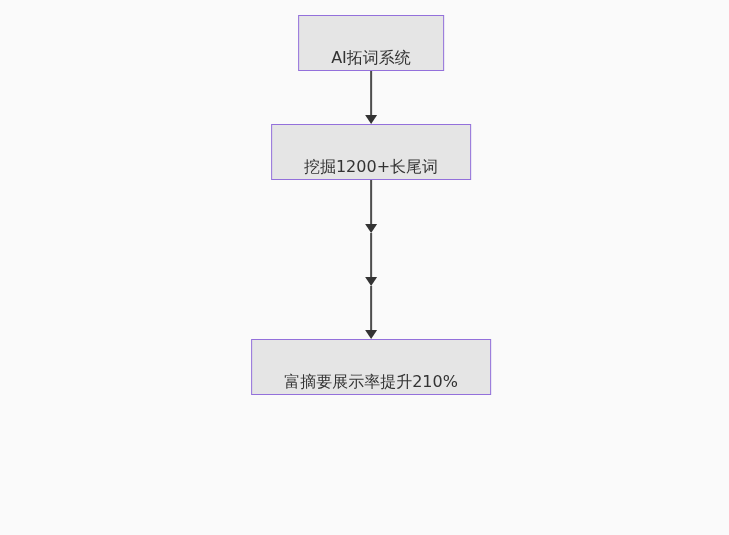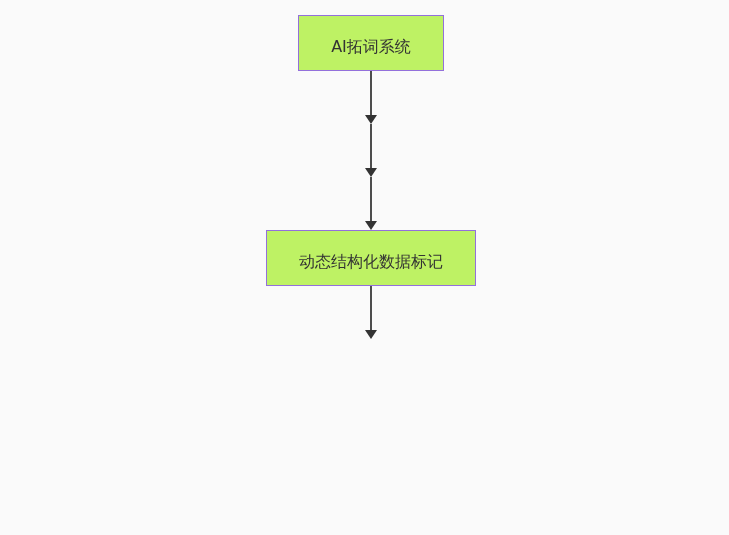--- a/index.html
+++ b/index.html
@@ -20,22 +20,22 @@
     top: 15px;
     transform: translateX(-50%);
     display: flex;
     flex-direction: column;
     align-items: center;
   }
   .node {
     box-sizing: border-box;
     height: 56px;
     line-height: 54px;
-    padding: 4px 32px;
-    background: #bef264;
+    padding: 15px 32px;
+    background: #e5e5e5;
     border: 1px solid #9370DB;
     color: #333333;
     font-size: 16px;
     text-align: right;
     white-space: nowrap;
   }
   .arrow {
     display: flex;
     flex-direction: column;
     align-items: center;
@@ -59,33 +59,34 @@
 
 <div class="diagram">
 
   <div class="node">AI拓词系统</div>
 
   <div class="arrow">
     <div class="arrow-line"></div>
     <div class="arrow-head"></div>
   </div>
 
+  <div class="node">挖掘1200+长尾词</div>
 
   <div class="arrow">
     <div class="arrow-line"></div>
     <div class="arrow-head"></div>
   </div>
 
 
   <div class="arrow">
     <div class="arrow-line"></div>
     <div class="arrow-head"></div>
   </div>
 
-  <div class="node">动态结构化数据标记</div>
 
   <div class="arrow">
     <div class="arrow-line"></div>
     <div class="arrow-head"></div>
   </div>
 
+  <div class="node">富摘要展示率提升210%</div>
 
 </div>
 
 </body></html>

